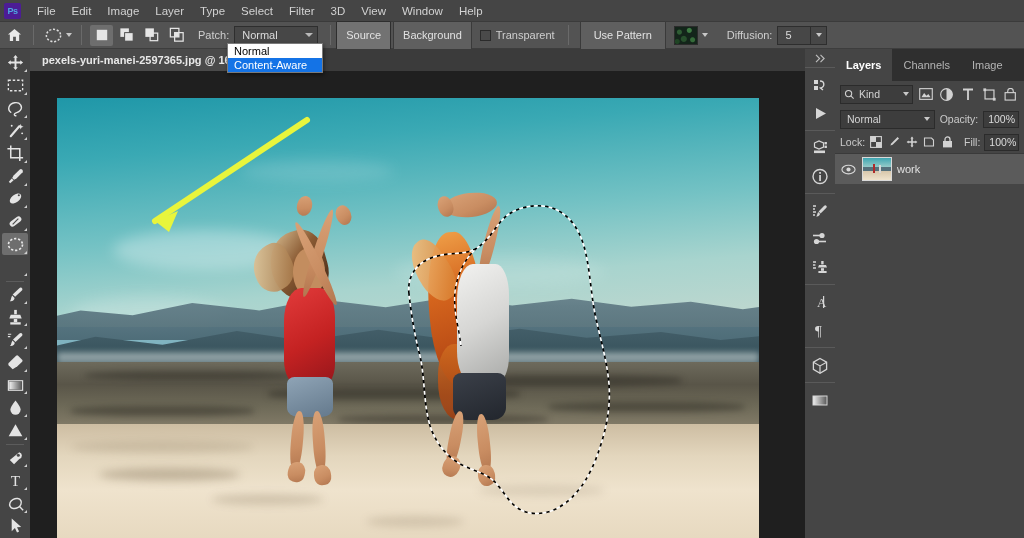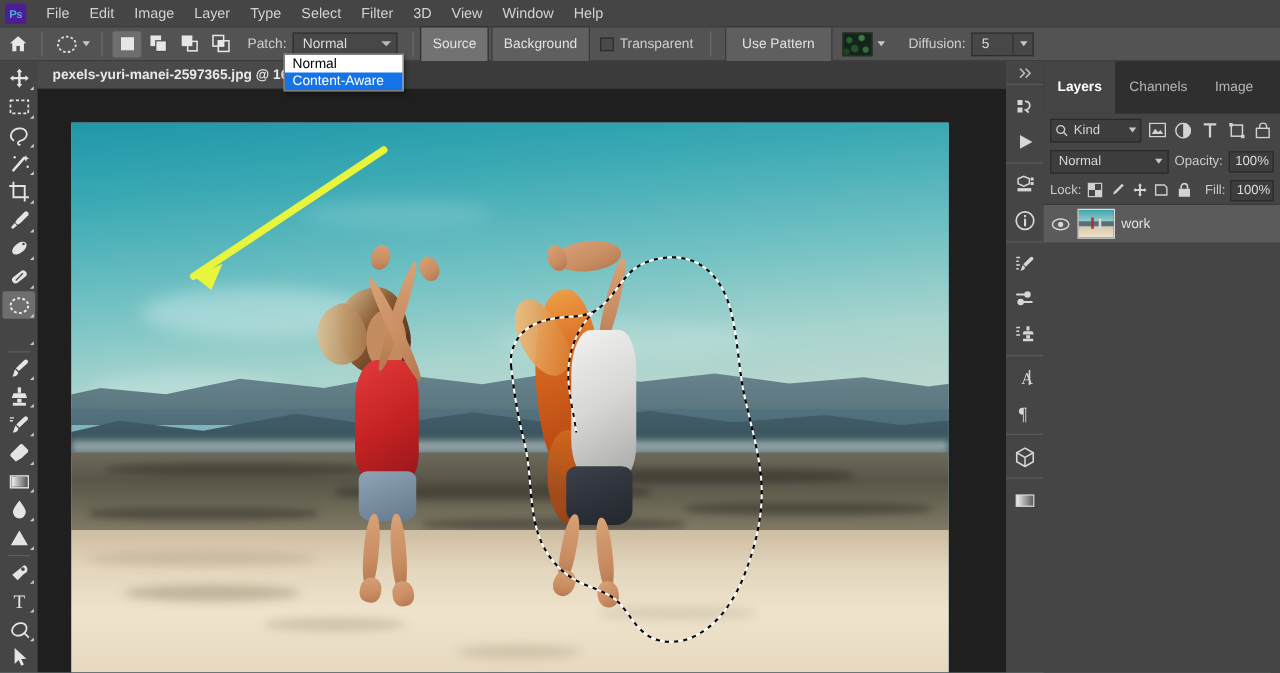--- a/index.html
+++ b/index.html
@@ -215,21 +215,21 @@
   .rail-ico {
     width: 30px; height: 28px; display: flex; align-items: center; justify-content: center;
   }
 
   
   .panel {
     position: absolute; left: 835px; top: 49px; width: 189px; height: 489px;
     background: #3b3b3b;
   }
   .panel-tabs {
-    display: flex; height: 42px; background: #2f2f2f; align-items: stretch;
+    display: flex; height: 32px; background: #2f2f2f; align-items: stretch;
   }
   .ptab {
     display: flex; align-items: center; padding: 0 11px; color: #b4b4b4;
     font-size: 11px; white-space: nowrap;
   }
   .ptab.active { background: #454545; color: #ffffff; font-weight: bold; }
 
   .panel-body { background: #454545; height: 465px; }
   .filter-row {
     display: flex; align-items: center; height: 26px; padding: 0 5px; gap: 4px;

